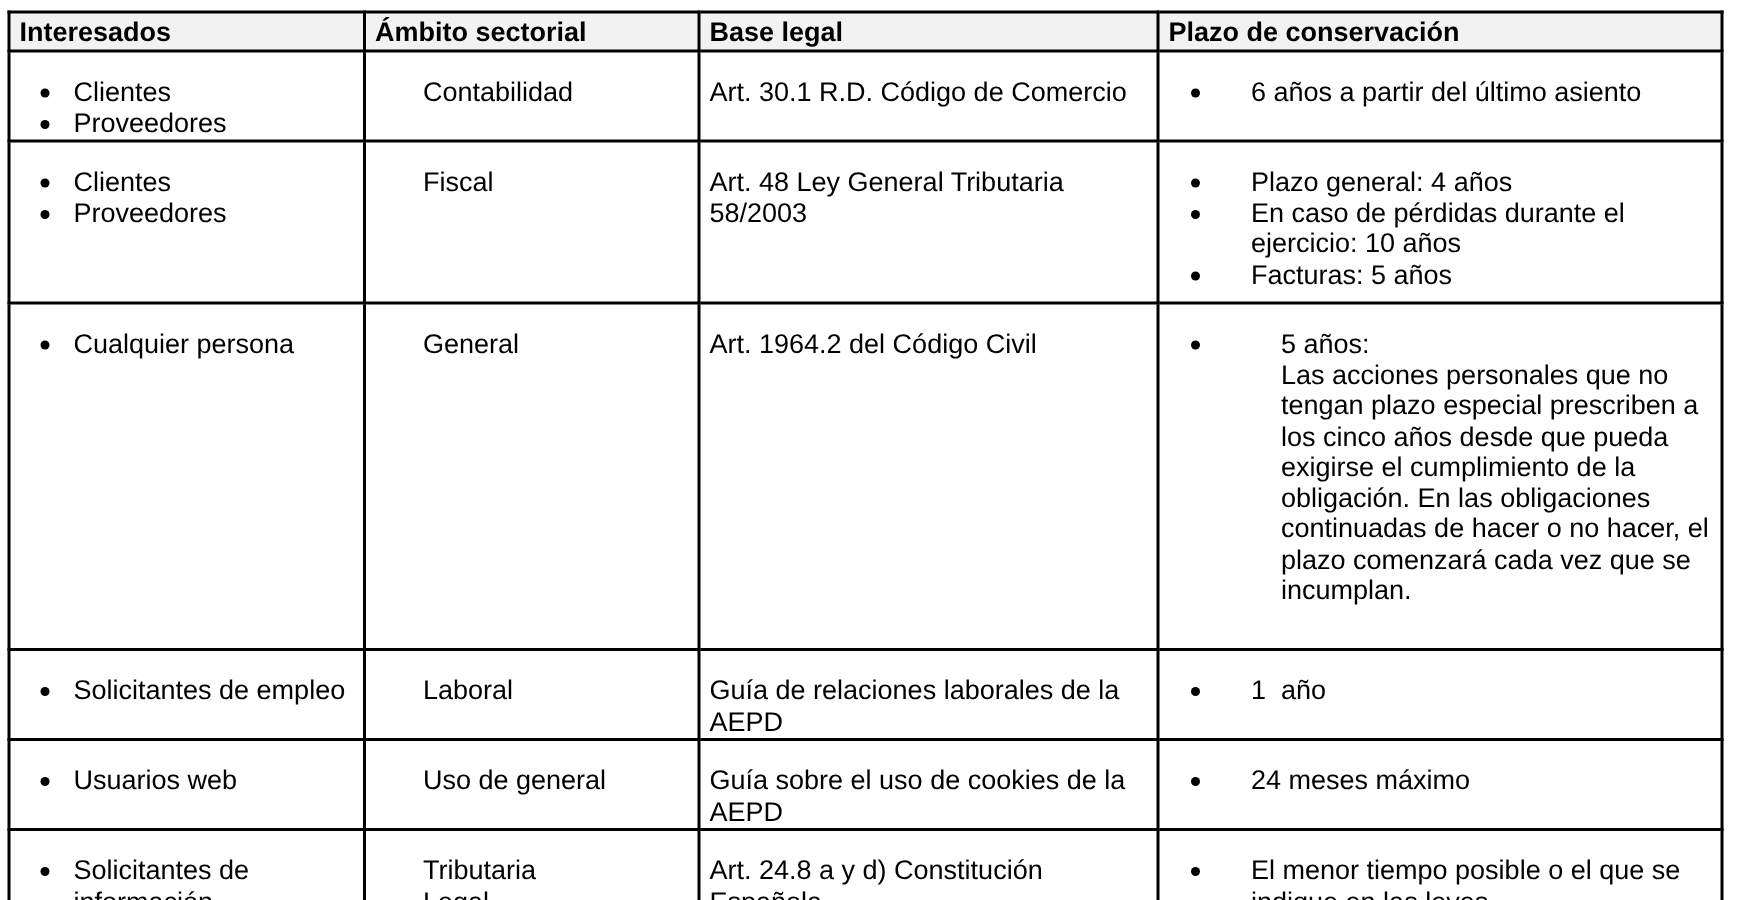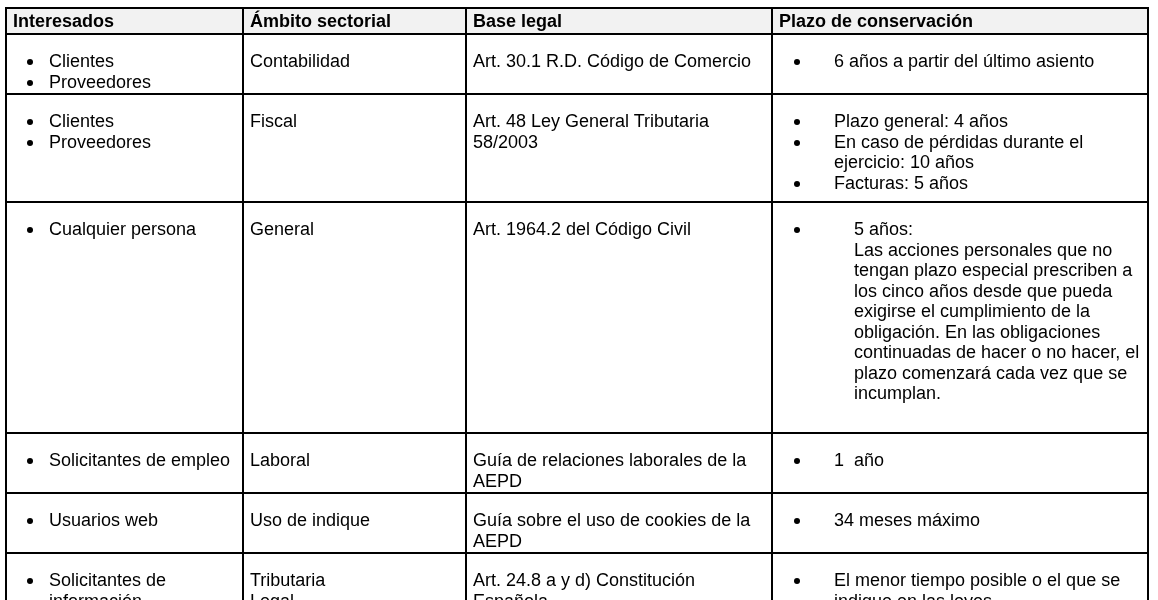--- a/index.html
+++ b/index.html
@@ -35,21 +35,21 @@
   }
   table.retention td { padding-top: 16px; padding-bottom: 1px; }
   ul.bul { list-style: none; margin: 0; padding: 0; }
   ul.bul li { position: relative; padding-left: 36px; }
   ul.bul li::before {
     content: ""; position: absolute; left: 14px; top: 8px;
     width: 6px; height: 6px; border-radius: 50%; background: #000;
   }
   td.c4cell ul.bul li { padding-left: 55px; }
   td.c4cell ul.bul li::before { left: 15px; }
-  .plain { display: block; }
+  .plain { display: block; margin-left: 32px; }
   .sub { display: block; margin-left: 20px; }
 </style>
 </head>
 <body>
 
 <table class="retention">
   <colgroup>
       <col class="c1">
       <col class="c2">
       <col class="c3">
@@ -140,26 +140,26 @@
       </td>
     </tr>
 
     <tr style="height:54px">
       <td>
         <ul class="bul">
           <li>Usuarios web</li>
         </ul>
       </td>
       <td>
-          <span class="plain">Uso de indique</span>
+          <span class="plain">Uso de general</span>
         </td>
       <td>Guía sobre el uso de cookies de la AEPD</td>
       <td class="c4cell">
         <ul class="bul">
-          <li>34 meses máximo</li>
+          <li>24 meses máximo</li>
         </ul>
       </td>
     </tr>
 
     <tr style="height:52px">
       <td>
         <ul class="bul">
           <li>Solicitantes de información</li>
         </ul>
       </td>

